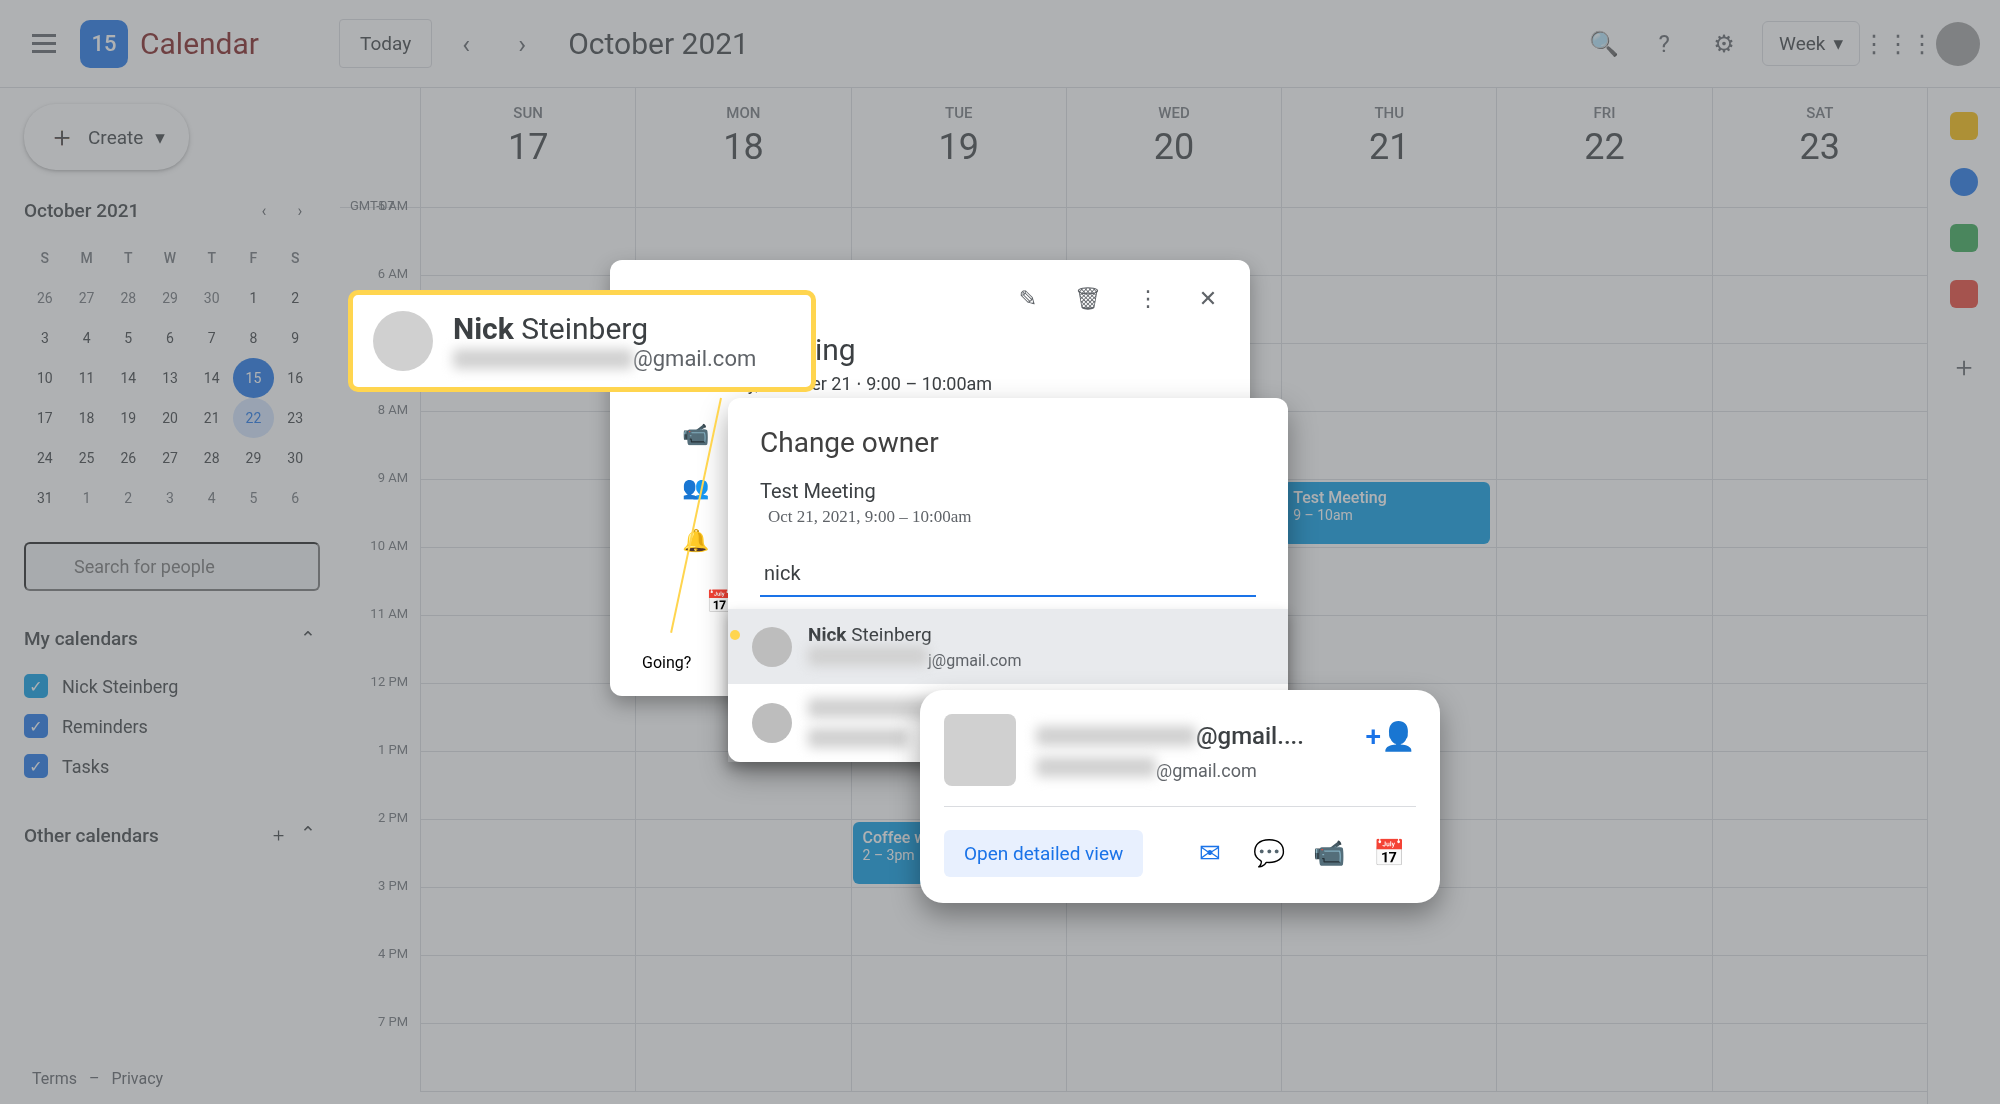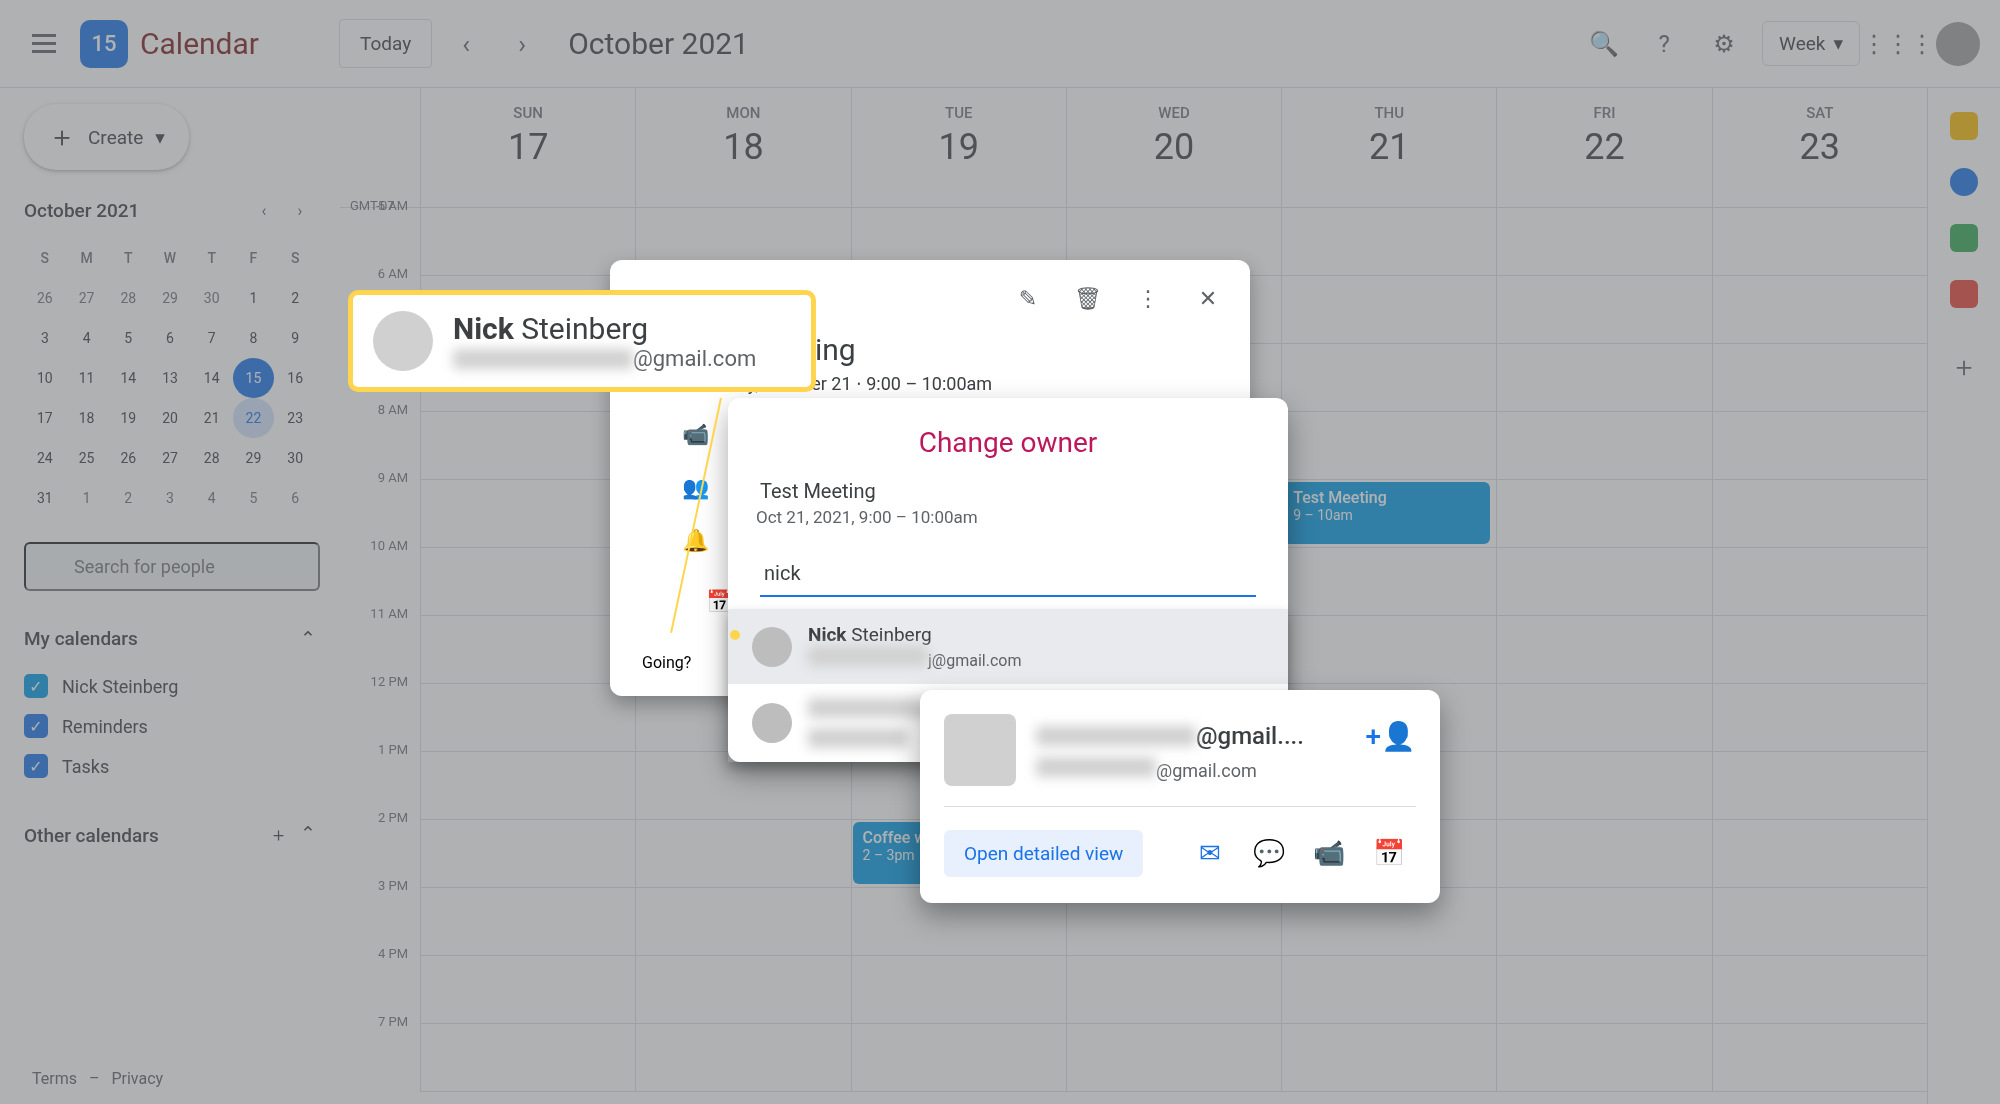--- a/index.html
+++ b/index.html
@@ -82,36 +82,36 @@
     .event-color-dot { position: absolute; left: -44px; top: 12px; width: 20px; height: 20px; border-radius: 5px; background: #039be5; }
     .event-datetime { font-size: 18px; color: #3c4043; margin-top: 6px; }
     .event-row { display: flex; align-items: center; gap: 28px; margin-top: 28px; font-size: 18px; color: #3c4043; }
     .event-row-icon { width: 28px; color: #5f6368; font-size: 22px; display: flex; justify-content: center; }
     .calendar-owner { display: flex; align-items: center; gap: 16px; margin-top: 28px; padding-left: 24px; }
     .owner-circle { width: 40px; height: 40px; border-radius: 50%; background: #7b1fa2; color: #fff; display: flex; align-items: center; justify-content: center; font-size: 20px; }
     .going-section { display: flex; align-items: center; justify-content: space-between; margin-top: 32px; padding: 0 32px; }
     
     
     .change-owner-dialog { position: absolute; top: 398px; left: 728px; width: 560px; background: #fff; border-radius: 12px; box-shadow: 0 12px 28px rgba(0,0,0,0.35); z-index: 20; padding: 28px 0 0; }
-    .dialog-title { font-size: 28px; color: #be185d; padding: 0 32px; text-align: center; }
+    .dialog-title { font-size: 28px; color: #404040; padding: 0 32px; }
     .dialog-event-name { font-size: 20px; color: #3c4043; margin-top: 20px; padding: 0 32px; }
-    .dialog-event-date { font-size: 17px; color: #5f6368; margin-top: 4px; padding: 0 28px; }
+    .dialog-event-date { font-size: 17px; color: #5f6368; margin-top: 4px; padding: 0 40px; font-family: Liberation Serif, serif; }
     .search-input { margin: 24px 32px 0; width: calc(100% - 64px); border: none; border-bottom: 2px solid #1a73e8; padding: 10px 4px; font-size: 20px; outline: none; color: #3c4043; }
     .suggestions { margin-top: 12px; box-shadow: 0 6px 12px rgba(0,0,0,0.25); }
     .suggestion { display: flex; align-items: center; padding: 14px 24px; cursor: pointer; gap: 16px; }
     .suggestion.highlighted { background: #e8eaed; }
     .suggestion-avatar { width: 40px; height: 40px; border-radius: 50%; background: #bdbdbd; flex-shrink: 0; }
     .suggestion-text { flex: 1; }
     .suggestion-name { font-size: 19px; color: #3c4043; }
     .suggestion-name strong { font-weight: 700; }
     .suggestion-email { font-size: 16px; color: #5f6368; }
     .blurred { filter: blur(6px); background: #d0d0d0; height: 20px; border-radius: 4px; }
     
     
-    .contact-card { position: absolute; top: 690px; left: 920px; width: 520px; background: #fff; border-radius: 12px; box-shadow: 0 12px 28px rgba(0,0,0,0.35); z-index: 25; padding: 24px; }
+    .contact-card { position: absolute; top: 690px; left: 920px; width: 520px; background: #fff; border-radius: 23px; box-shadow: 0 12px 28px rgba(0,0,0,0.35); z-index: 25; padding: 24px; }
     .contact-header { display: flex; align-items: center; gap: 20px; }
     .contact-avatar { width: 72px; height: 72px; border-radius: 8px; background: #d0d0d0; }
     .contact-info { flex: 1; }
     .contact-email-main { font-size: 24px; color: #3c4043; font-weight: 500; display: flex; align-items: center; justify-content: space-between; }
     .contact-add-icon { color: #1a73e8; font-size: 28px; cursor: pointer; }
     .contact-email-sub { font-size: 18px; color: #5f6368; margin-top: 4px; }
     .divider { height: 1px; background: #dadce0; margin: 20px 0; }
     .contact-actions { display: flex; align-items: center; gap: 8px; }
     .open-detail-btn { padding: 12px 20px; border-radius: 6px; color: #1a73e8; font-size: 19px; cursor: pointer; background: #e8f0fe; }
     .contact-action-icon { width: 52px; height: 52px; display: flex; align-items: center; justify-content: center; color: #1a73e8; font-size: 26px; border-radius: 50%; cursor: pointer; margin-left: auto; }

